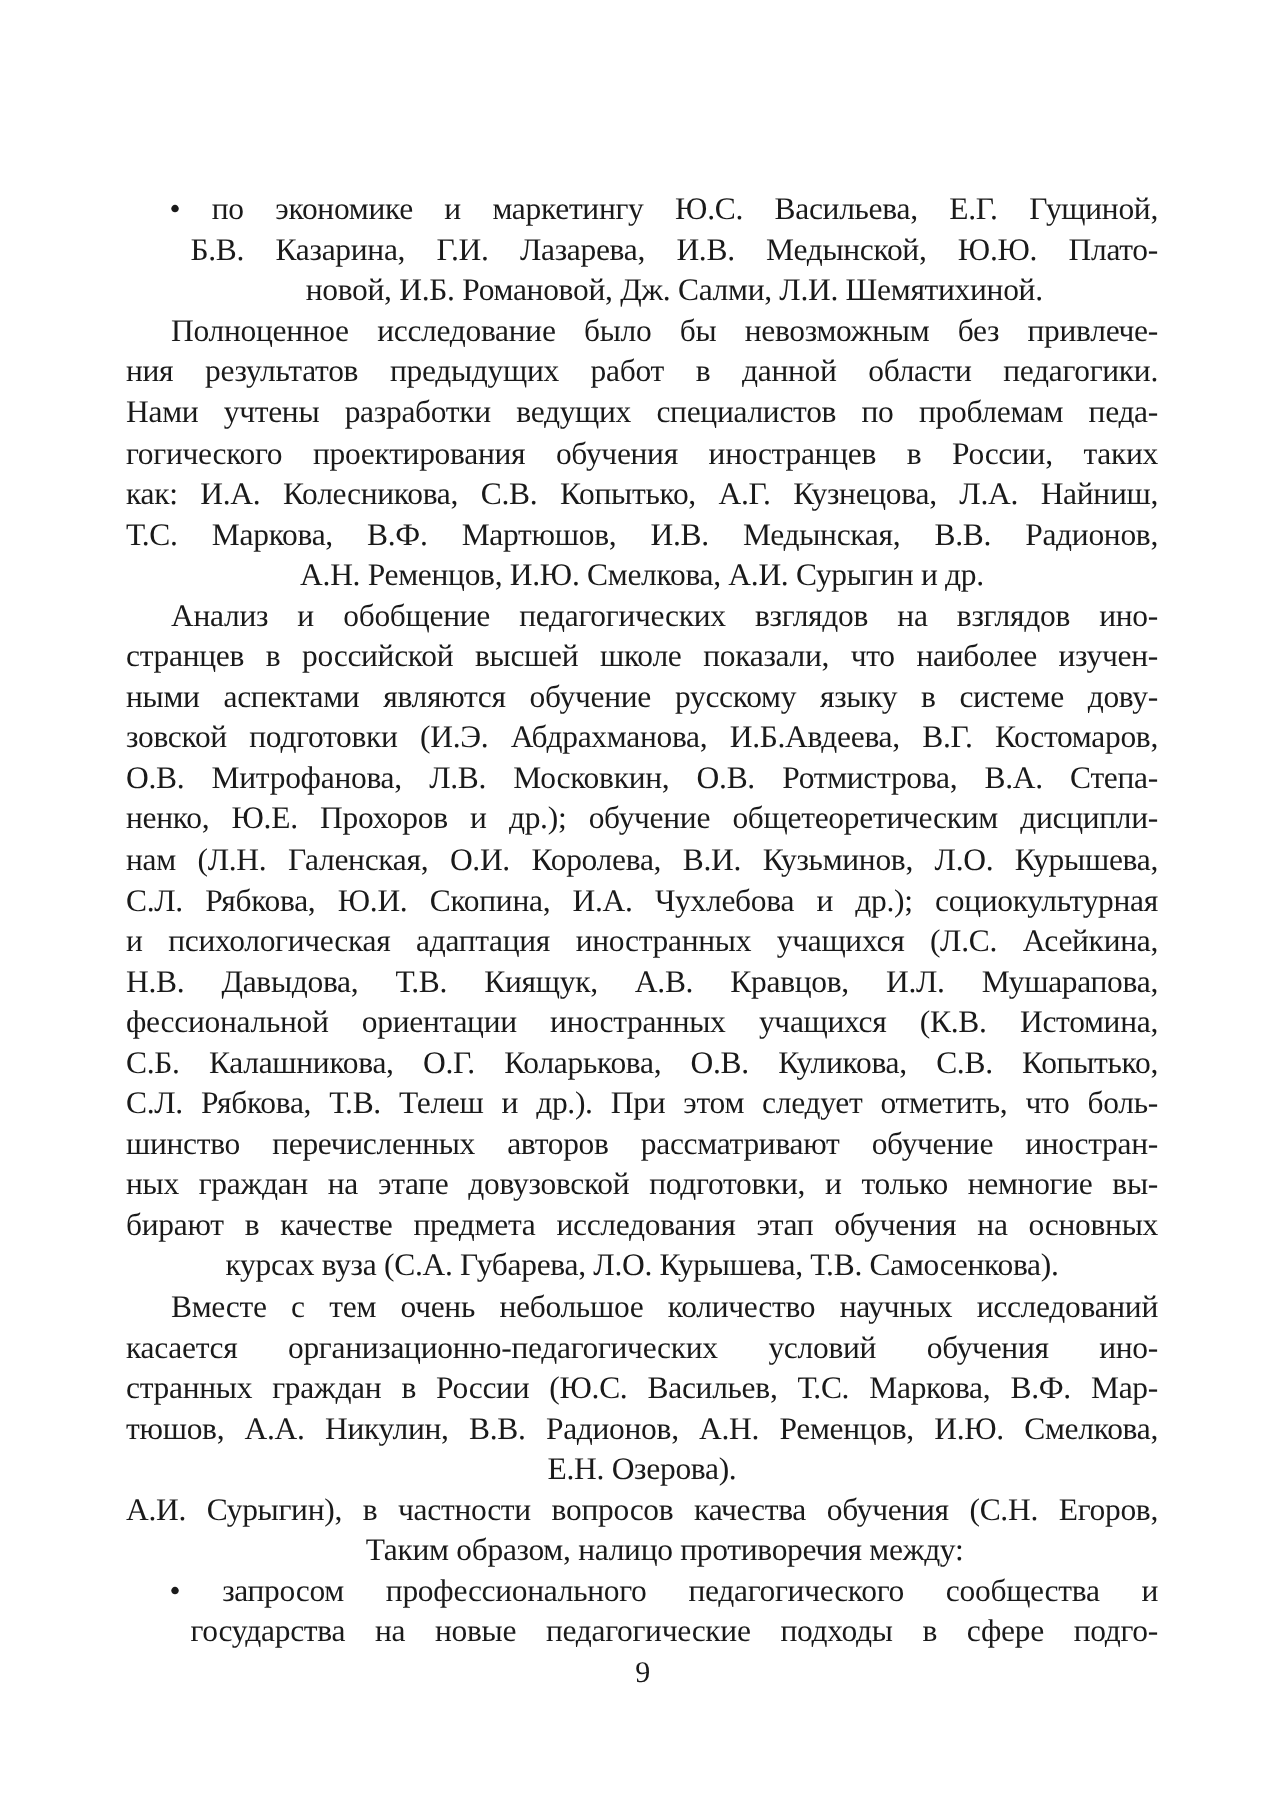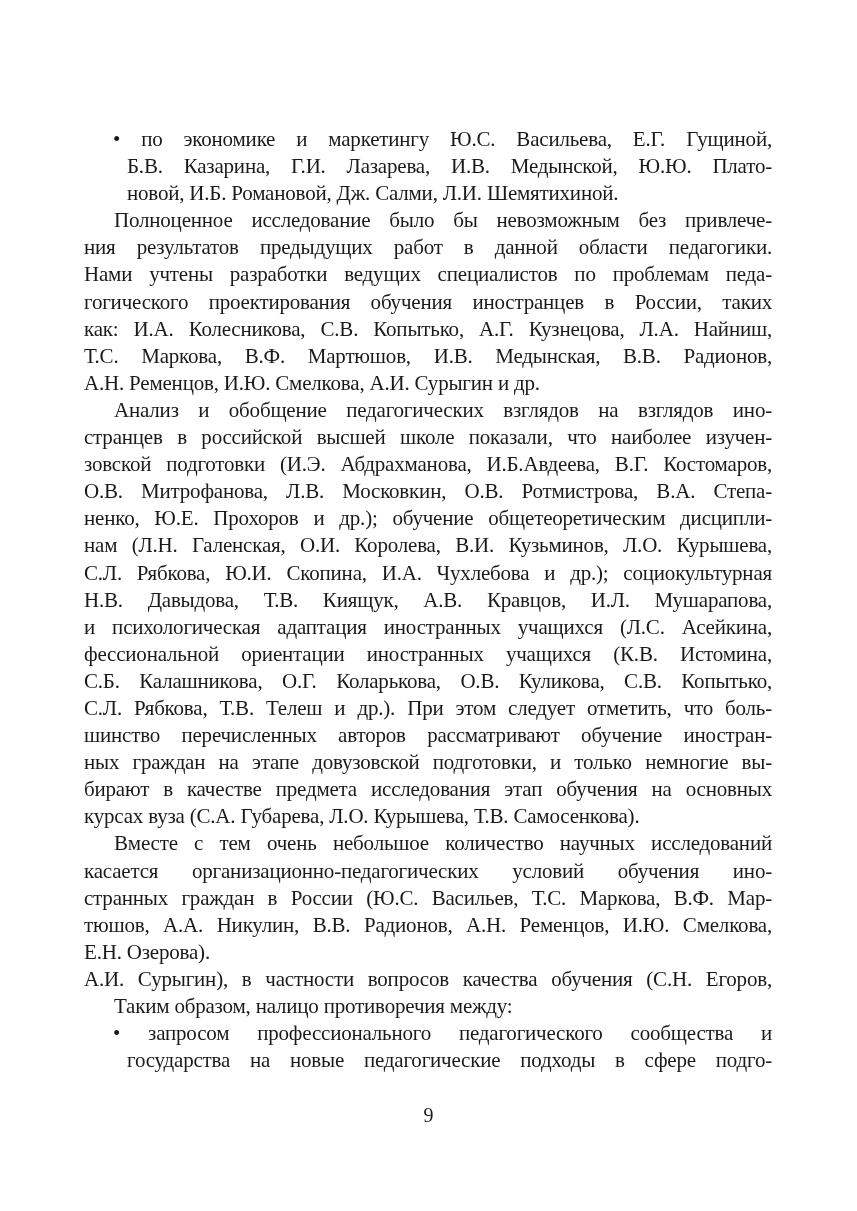--- a/index.html
+++ b/index.html
@@ -18,21 +18,21 @@
     width: 688px;
     font-size: 21px;
     line-height: 27.1px;
     letter-spacing: -0.2px;
     margin-top: 40px;
   }
   .block { margin: 0; }
   .line {
     height: 27.1px;
     overflow: hidden;
-    text-align: left;
+    text-align: center;
     white-space: normal;
   }
   .line.just {
     text-align: justify;
     text-align-last: justify;
   }
   .paragraph .line.indent { text-indent: 30px; }
   .bullet .line { padding-left: 43px; }
   .bullet .line.bullet-first { text-indent: -14px; }
   .bold { font-weight: normal; }
@@ -61,27 +61,28 @@
         <div class="line just"><span>ния результатов предыдущих работ в данной области педагогики.</span></div>
         <div class="line just"><span>Нами учтены разработки ведущих специалистов по проблемам педа-</span></div>
         <div class="line just"><span>гогического проектирования обучения иностранцев в России, таких</span></div>
         <div class="line just"><span>как: И.А. Колесникова, С.В. Копытько, А.Г. Кузнецова, Л.А. Найниш,</span></div>
         <div class="line just"><span>Т.С. Маркова, В.Ф. Мартюшов, И.В. Медынская, В.В. Радионов,</span></div>
         <div class="line"><span>А.Н. Ременцов, И.Ю. Смелкова, А.И. Сурыгин и др.</span></div>
       </div>
       <div class="block paragraph">
         <div class="line just indent"><span>Анализ и обобщение педагогических взглядов на взглядов ино-</span></div>
         <div class="line just"><span>странцев в российской высшей школе показали, что наиболее изучен-</span></div>
+        <div class="line just"><span>ными аспектами являются обучение русскому языку в системе дову-</span></div>
         <div class="line just"><span>зовской подготовки (И.Э. Абдрахманова, И.Б.Авдеева, В.Г. Костомаров,</span></div>
         <div class="line just"><span>О.В. Митрофанова, Л.В. Московкин, О.В. Ротмистрова, В.А. Степа-</span></div>
         <div class="line just"><span>ненко, Ю.Е. Прохоров и др.); обучение общетеоретическим дисципли-</span></div>
         <div class="line just"><span>нам (Л.Н. Галенская, О.И. Королева, В.И. Кузьминов, Л.О. Курышева,</span></div>
         <div class="line just"><span>С.Л. Рябкова, Ю.И. Скопина, И.А. Чухлебова и др.); социокультурная</span></div>
+        <div class="line just"><span>и психологическая адаптация иностранных учащихся (Л.С. Асейкина,</span></div>
         <div class="line just"><span>Н.В. Давыдова, Т.В. Киящук, А.В. Кравцов, И.Л. Мушарапова,</span></div>
-        <div class="line just"><span>и психологическая адаптация иностранных учащихся (Л.С. Асейкина,</span></div>
         <div class="line just"><span>фессиональной ориентации иностранных учащихся (К.В. Истомина,</span></div>
         <div class="line just"><span>С.Б. Калашникова, О.Г. Коларькова, О.В. Куликова, С.В. Копытько,</span></div>
         <div class="line just"><span>С.Л. Рябкова, Т.В. Телеш и др.). При этом следует отметить, что боль-</span></div>
         <div class="line just"><span>шинство перечисленных авторов рассматривают обучение иностран-</span></div>
         <div class="line just"><span>ных граждан на этапе довузовской подготовки, и только немногие вы-</span></div>
         <div class="line just"><span>бирают в качестве предмета исследования этап обучения на основных</span></div>
         <div class="line"><span>курсах вуза (С.А. Губарева, Л.О. Курышева, Т.В. Самосенкова).</span></div>
       </div>
       <div class="block paragraph">
         <div class="line just indent"><span>Вместе с тем очень небольшое количество научных исследований</span></div>

